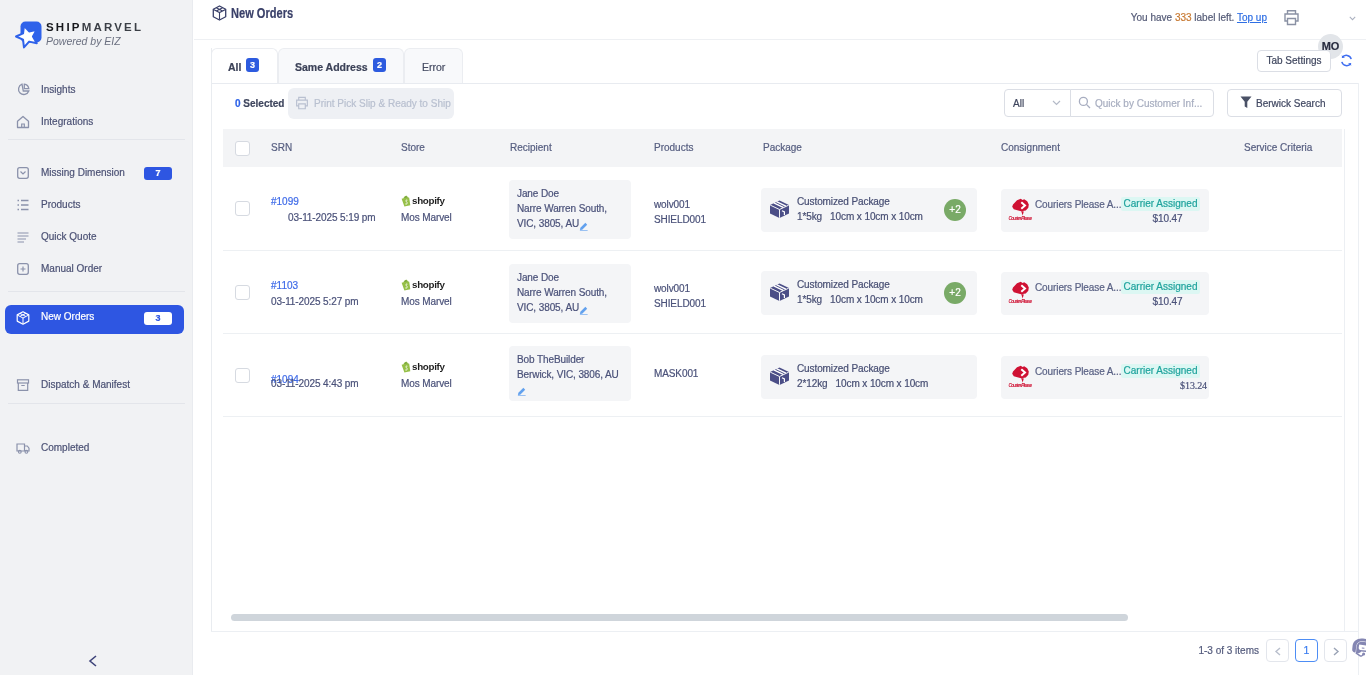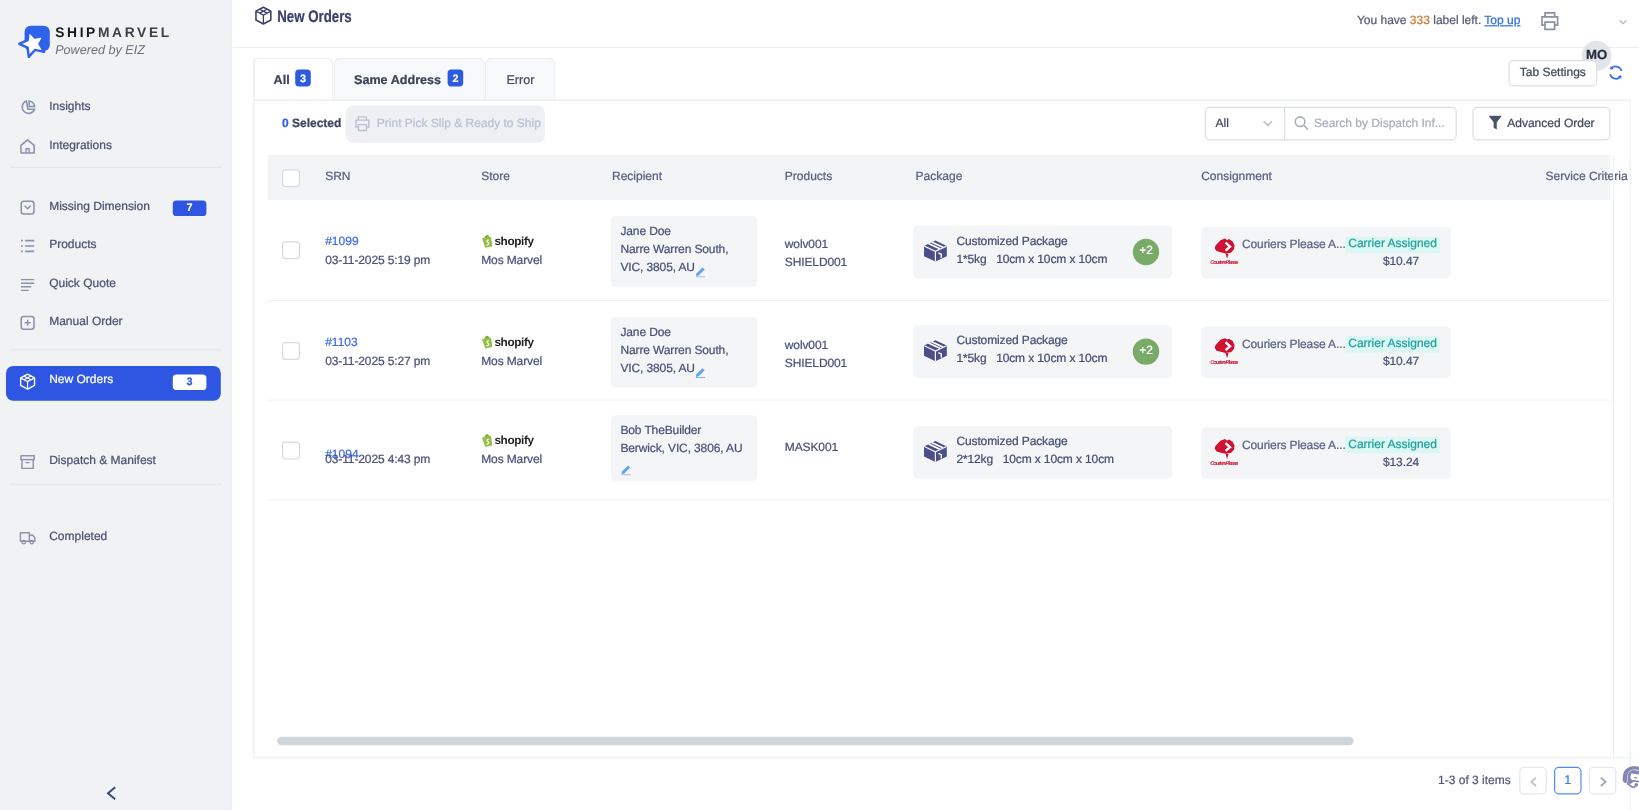--- a/index.html
+++ b/index.html
@@ -178,45 +178,45 @@
 <div class="abs" style="left:1013px;top:98px;font-size:10px;color:#3f465e;">All</div>
 <svg class="abs" style="left:1052px;top:100px" width="9" height="6" viewBox="0 0 9 6">
   <path d="M1 1 L4.5 4.5 L8 1" fill="none" stroke="#b4bac7" stroke-width="1.2"></path>
 </svg>
 
 <div class="btn" style="left:1070px;top:89px;width:144px;height:28px;border-radius:0 4px 4px 0;"></div>
 <svg class="abs" style="left:1078px;top:96px" width="13" height="13" viewBox="0 0 13 13">
   <circle cx="5.4" cy="5.4" r="4" fill="none" stroke="#a7adc0" stroke-width="1.3"></circle>
   <path d="M8.4 8.4 L12 12" stroke="#a7adc0" stroke-width="1.3"></path>
 </svg>
-<div class="abs" style="left:1095px;top:98px;font-size:10px;color:#a8aec0;">Search by Dispatch Inf...</div>
+<div class="abs" style="left:1095px;top:98px;font-size:10px;color:#a8aec0;">Quick by Customer Inf...</div>
 
 <div class="btn" style="left:1227px;top:89px;width:115px;height:28px;"></div>
 <svg class="abs" style="left:1240px;top:96px" width="12" height="13" viewBox="0 0 12 13">
   <path d="M0.5 0.5 H11.5 L7.3 5.8 V12 L4.7 10.4 V5.8 Z" fill="#4a5166"></path>
 </svg>
-<div class="abs" style="left:1256px;top:98px;font-size:10px;color:#414862;">Advanced Order</div>
+<div class="abs" style="left:1256px;top:98px;font-size:10px;color:#414862;">Berwick Search</div>
 
 <div class="abs thead"></div>
 <div class="checkbox" style="left:235px;top:141px;"></div>
 <div class="th" style="left:271px;">SRN</div>
 <div class="th" style="left:401px;text-align:center;">Store</div>
 <div class="th" style="left:510px;">Recipient</div>
 <div class="th" style="left:654px;">Products</div>
 <div class="th" style="left:763px;">Package</div>
 <div class="th" style="left:1001px;">Consignment</div>
-<div class="th" style="left:1288px;">Service Criteria</div>
+<div class="th" style="left:1244px;">Service Criteria</div>
 
 <div class="row" style="top:167px;height:84px;"></div>
 <div class="row" style="top:251px;height:83px;"></div>
 <div class="row" style="top:334px;height:83px;"></div>
 
 <div class="checkbox" style="left:235px;top:201px;"></div>
 <div class="abs link" style="left:271px;top:196px;">#1099</div>
-<div class="abs t12" style="left:271px;top:212px;">03-11-2025 5:19 pm</div>
+<div class="abs t12" style="left:288px;top:212px;">03-11-2025 5:19 pm</div>
 <svg class="abs" style="left:401px;top:195px" width="52" height="12" viewBox="0 0 52 12">
   <path d="M2.5 3.2 C2.5 3.2 3.2 0.8 5 0.8 C6 0.8 6.6 1.5 6.8 2.2 L8.2 2.7 L9.3 10.2 L3.4 11.4 L0.6 3.7 Z" fill="#95bf47"></path>
   <path d="M4 3 C4.2 2 4.8 1.4 5.2 1.4 M5.9 2.4 C5.9 2.4 5.7 1.7 5.2 1.7" stroke="#5e8e3e" stroke-width="0.7" fill="none"></path>
   <path d="M6.4 5.2 C6.4 5.2 5.6 4.8 5 5.4 C4.5 6 5 6.5 5.6 6.9 C6.3 7.4 6.6 8 6 8.7 C5.3 9.4 4.3 8.9 4.3 8.9" stroke="#fff" stroke-width="0.9" fill="none"></path>
   <text x="11" y="9.3" font-size="9.8" font-weight="bold" fill="#1f1f1f" letter-spacing="-0.3">shopify</text>
 </svg>
 <div class="abs t12" style="left:401px;top:212px;">Mos Marvel</div>
 <div class="cellbox" style="left:509px;top:180px;width:122px;height:59px;"></div>
 <div class="abs t12" style="left:517px;top:188px;">Jane Doe</div>
 <div class="abs t12" style="left:517px;top:203px;">Narre Warren South,</div>
@@ -318,21 +318,21 @@
 <div class="abs t12" style="left:797px;top:378px;color:#474e73;">2*12kg&nbsp;&nbsp;&nbsp;10cm x 10cm x 10cm</div>
 <div class="cellbox" style="left:1001px;top:356px;width:208px;height:43px;"></div>
 <svg class="abs" style="left:1007px;top:363px" width="28" height="26" viewBox="0 0 28 26">
   <path d="M6 8.5 L10 4.2 L13.8 2.8 L15.5 4 L17.2 3.2 L20.2 5.2 L21.8 8.5 L21.3 11.8 L18.8 14.6 L14.2 15.2 L10.3 14.2 L6.8 13.2 L5.2 10.8 Z" fill="#cf1133"></path>
   <path d="M14.3 6.2 L18 9.6 L14.3 12.8" stroke="#fff" stroke-width="2" fill="none"></path>
   <path d="M14.2 15 L16.8 15.4 L15.6 19.6 Z" fill="#cf1133"></path>
   <text x="1.5" y="24.2" font-size="4.6" font-weight="bold" font-style="italic" fill="#cf1133" textLength="23.5">CouriersPlease</text>
 </svg>
 <div class="abs t12" style="left:1035px;top:366px;color:#5a6285;">Couriers Please A...</div>
 <div class="cabadge" style="left:1121px;top:364px;width:79px;height:14px;text-align:center;">Carrier Assigned</div>
-<div class="abs t12" style="left:1128px;top:380px;width:79px;text-align:center;">$13.24</div>
+<div class="abs t12" style="left:1128px;top:380px;width:79px;text-align:right;font-family:Liberation Serif, serif;">$13.24</div>
 
 <div class="vline" style="left:211px;top:48px;height:583px;background:#e9ecf0;"></div>
 <div class="vline" style="left:1344px;top:129px;height:502px;"></div>
 <div class="vline" style="left:1358px;top:83px;height:592px;"></div>
 <div class="hline" style="left:211px;top:631px;width:1147px;"></div>
 
 <div class="hthumb"></div>
 
 <div class="abs" style="left:1100px;top:645px;width:159px;text-align:right;font-size:10px;color:#545b7d;">1-3 of 3 items</div>
 <div class="pgbtn" style="left:1266px;"><svg width="8" height="9" viewBox="0 0 8 9" style="margin-top:7px">

